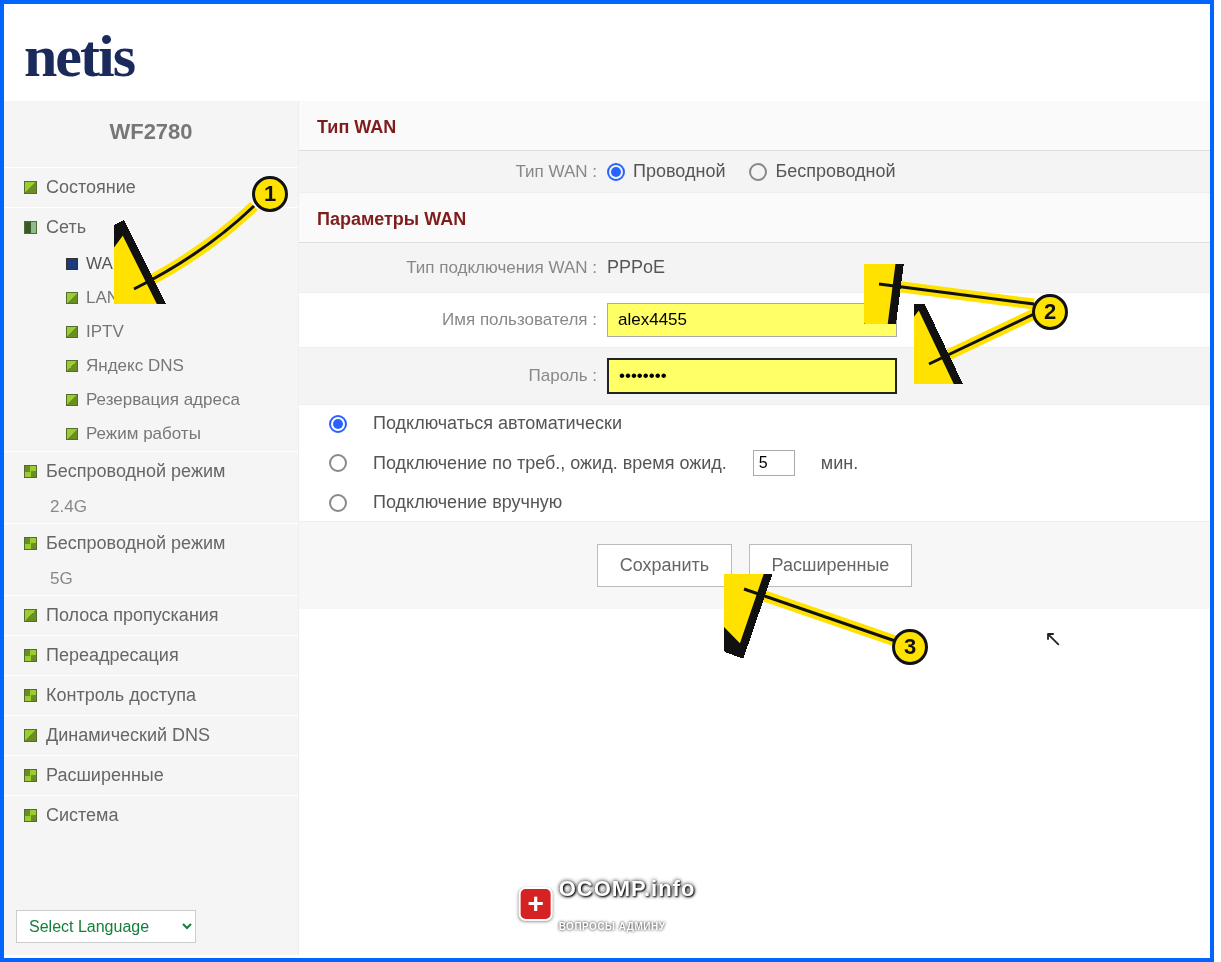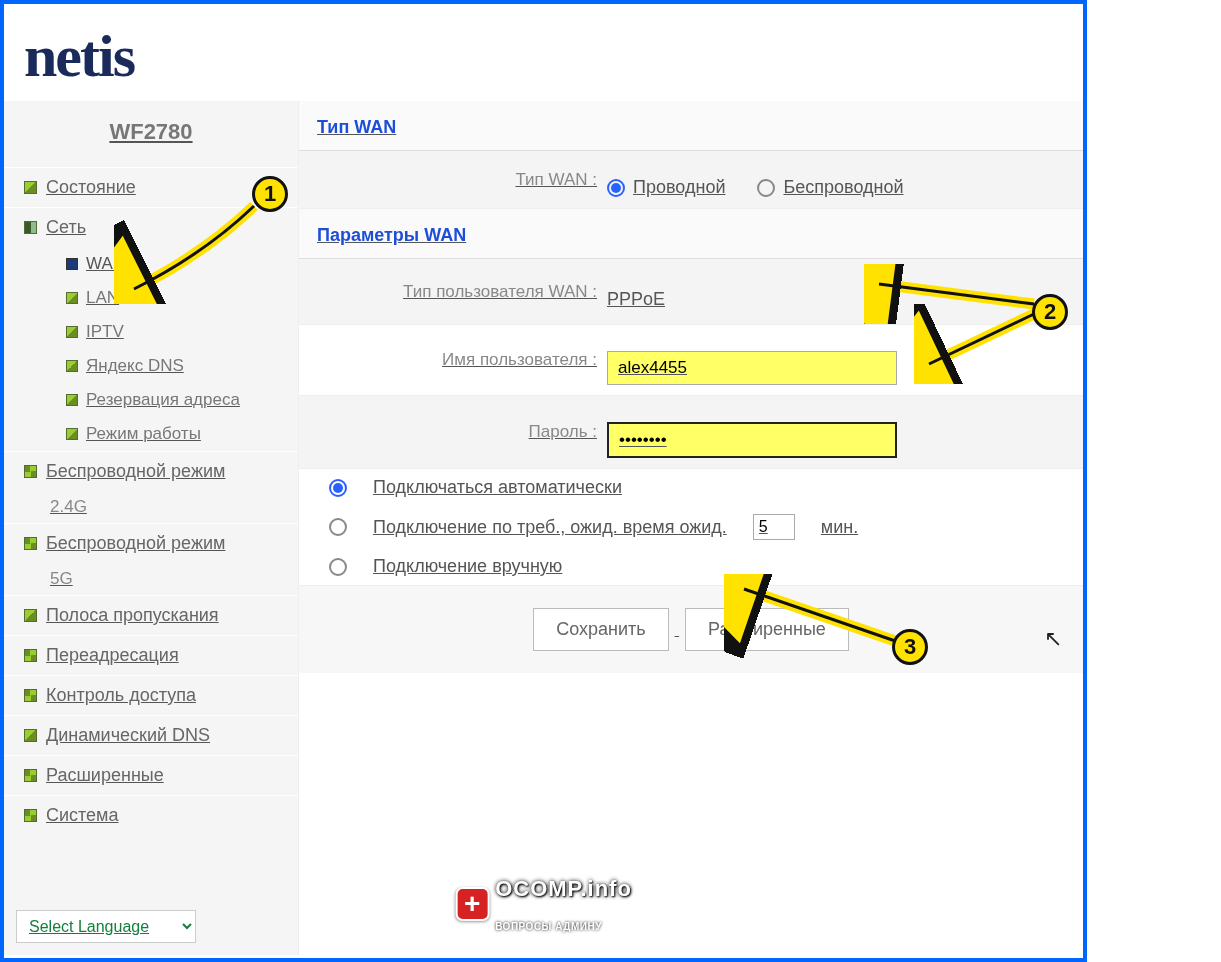--- a/index.html
+++ b/index.html
@@ -4,40 +4,39 @@
 <style>
 * { box-sizing: border-box; margin: 0; padding: 0; }
 body {
   font-family: Arial, sans-serif;
   font-size: 16px;
   color: #555;
   background: #fff;
 }
 .frame {
   border: 4px solid #0066ff;
-  width: 1087px;
+  width: 1214px;
   height: 962px;
   position: relative;
   overflow: hidden;
 }
 .logo-bar {
   padding: 18px 20px 10px 20px;
   background: #fff;
 }
 .logo {
   font-family: Georgia, 'Times New Roman', serif;
   font-size: 60px;
   font-weight: bold;
   color: #1a2a5a;
   letter-spacing: -2px;
 }
 .layout {
   display: flex;
   height: calc(100% - 100px);
-  text-decoration: underline;
 }
 .sidebar {
   width: 295px;
   background: #f5f5f5;
   border-right: 1px solid #eee;
   position: relative;
   display: flex;
   flex-direction: column;
 }
 .model {
@@ -88,42 +87,42 @@
   border: 1px solid #ccc;
   background: #fff;
   width: 180px;
 }
 .content {
   flex: 1;
   padding: 0;
   position: relative;
 }
 .section-header {
-  color: #1d4ed8;
+  color: #7f1d1d;
   font-weight: bold;
   font-size: 18px;
   padding: 16px 18px 12px 18px;
   border-bottom: 1px solid #ddd;
   background: #fafafa;
 }
 .form-row {
   display: flex;
   align-items: center;
   padding: 10px 18px;
   border-bottom: 1px solid #eee;
 }
 .form-row.grey { background: #f4f4f4; }
 .form-label {
   width: 290px;
   text-align: right;
   color: #888;
   font-size: 17px;
   padding-right: 10px;
 }
-.form-val { flex: 1; display: flex; align-items: flex-end; gap: 32px; margin-top: 16px; }
+.form-val { flex: 1; display: flex; align-items: flex-end; gap: 24px; }
 .radio-opt { display: flex; align-items: center; gap: 8px; font-size: 18px; color: #555; cursor: pointer; }
 .radio-dot {
   width: 18px; height: 18px; border: 2px solid #888; border-radius: 50%;
   display: inline-flex; align-items: center; justify-content: center;
 }
 .radio-dot.checked { border-color: #2962ff; }
 .radio-dot.checked::after { content: ''; width: 10px; height: 10px; background: #2962ff; border-radius: 50%; display: block; }
 .text-input {
   border: 1px solid #aaa;
   padding: 6px 10px;
@@ -282,21 +281,21 @@
           <label class="radio-opt">
             <span class="radio-dot"></span>
             <span>Беспроводной</span>
           </label>
         </div>
       </div>
 
       <div class="section-header">Параметры WAN</div>
 
       <div class="form-row grey">
-        <div class="form-label">Тип пользователя WAN :</div>
+        <div class="form-label">Тип подключения WAN :</div>
         <div class="form-val">
           <span class="sel-val">PPPoE</span>
         </div>
       </div>
 
       <div class="form-row">
         <div class="form-label">Имя пользователя :</div>
         <div class="form-val">
           <input class="text-input hl" value="alex4455" style="">
         </div>

